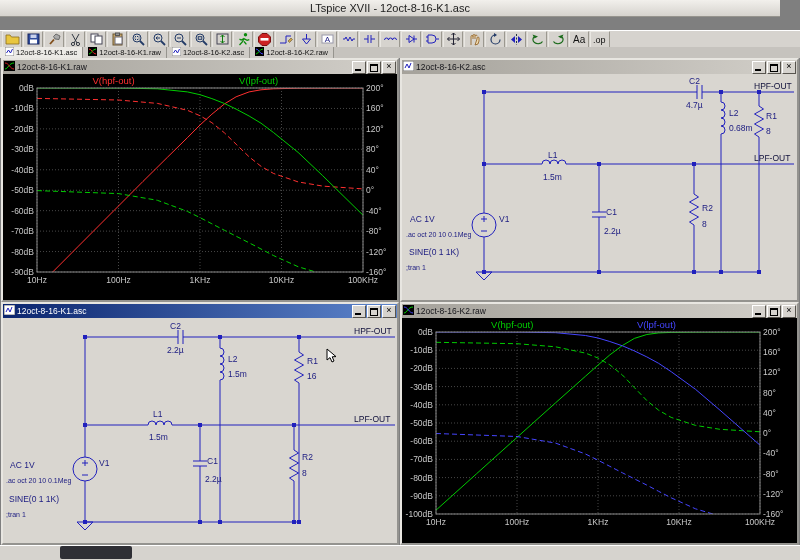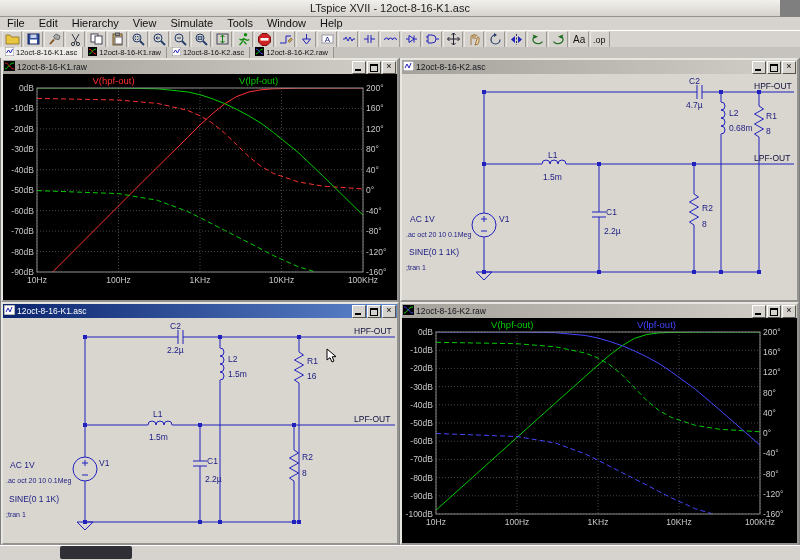--- a/index.html
+++ b/index.html
@@ -87,30 +87,20 @@
     </g>
   </defs>
 </svg>
 
 <div id="app">
 
   <div id="titlebar">
     <span>LTspice XVII - 12oct-8-16-K1.asc</span>
   </div>
 
-  <div id="menubar">
-    <span class="menu-item">File</span>
-    <span class="menu-item">Edit</span>
-    <span class="menu-item">Hierarchy</span>
-    <span class="menu-item">View</span>
-    <span class="menu-item">Simulate</span>
-    <span class="menu-item">Tools</span>
-    <span class="menu-item">Window</span>
-    <span class="menu-item">Help</span>
-  </div>
 
   <div id="toolbar">
       <div class="tbtn">
         <svg viewBox="0 0 15 14" width="15" height="14">
           <path d="M1 12V3h4l1.5 2H14v7z" fill="#e9c63f" stroke="#8a6d1d" stroke-width="0.8"></path>
         </svg>
       </div>
       <div class="tbtn">
         <svg viewBox="0 0 15 14" width="15" height="14">
           <rect x="2" y="2" width="11" height="10" fill="#2f4d9e" stroke="#17255c"></rect>

